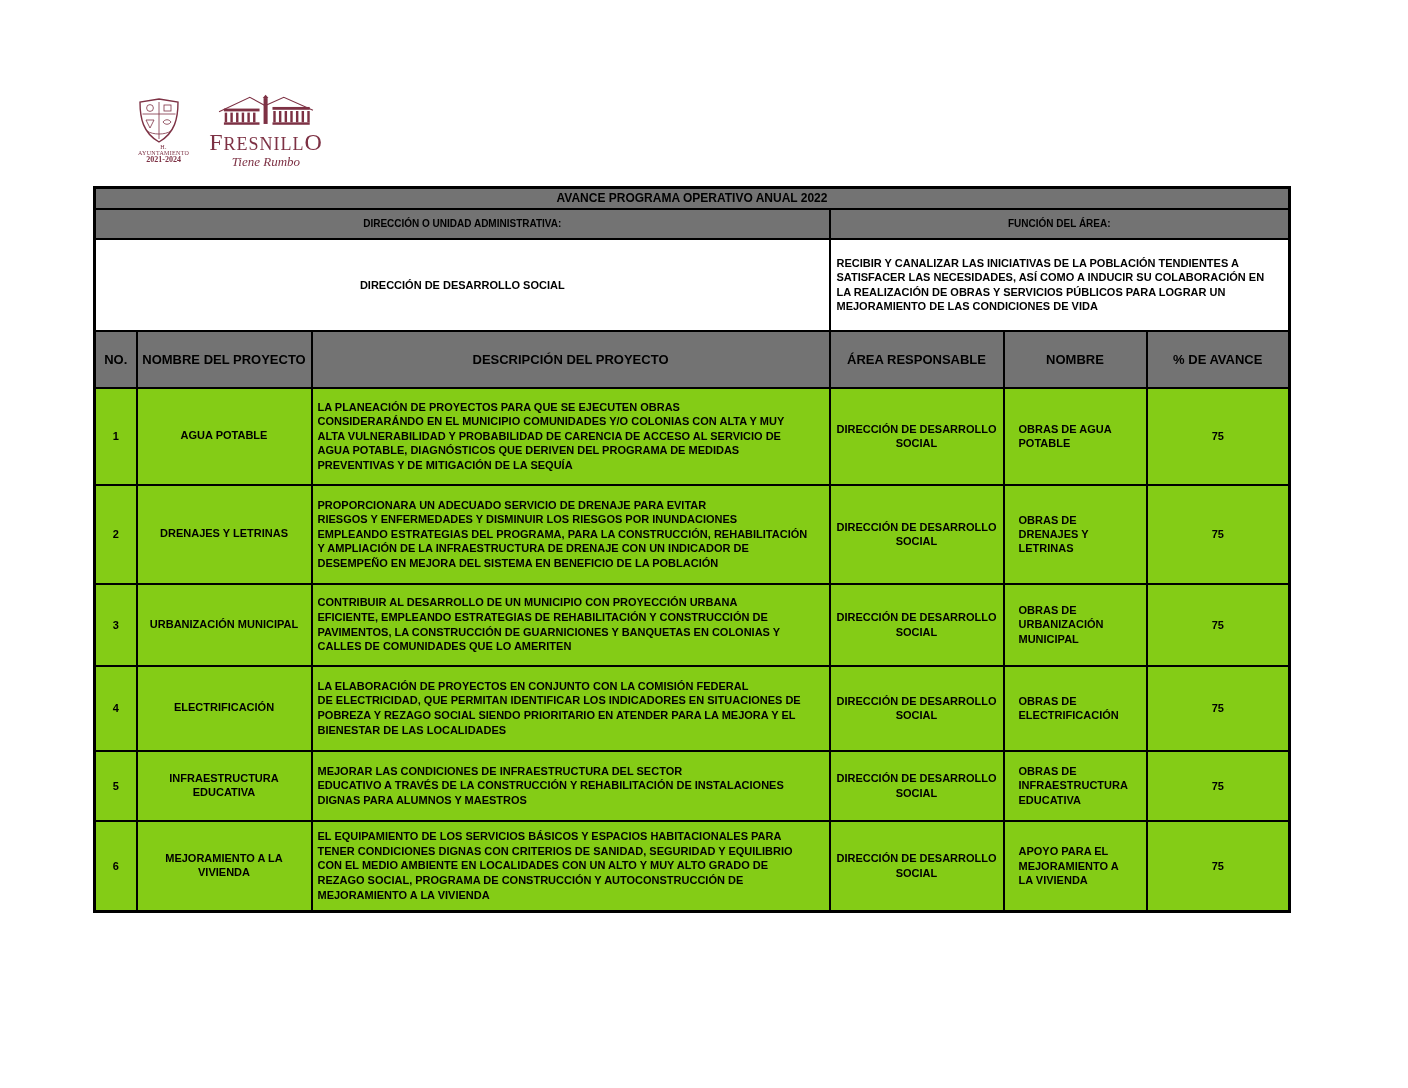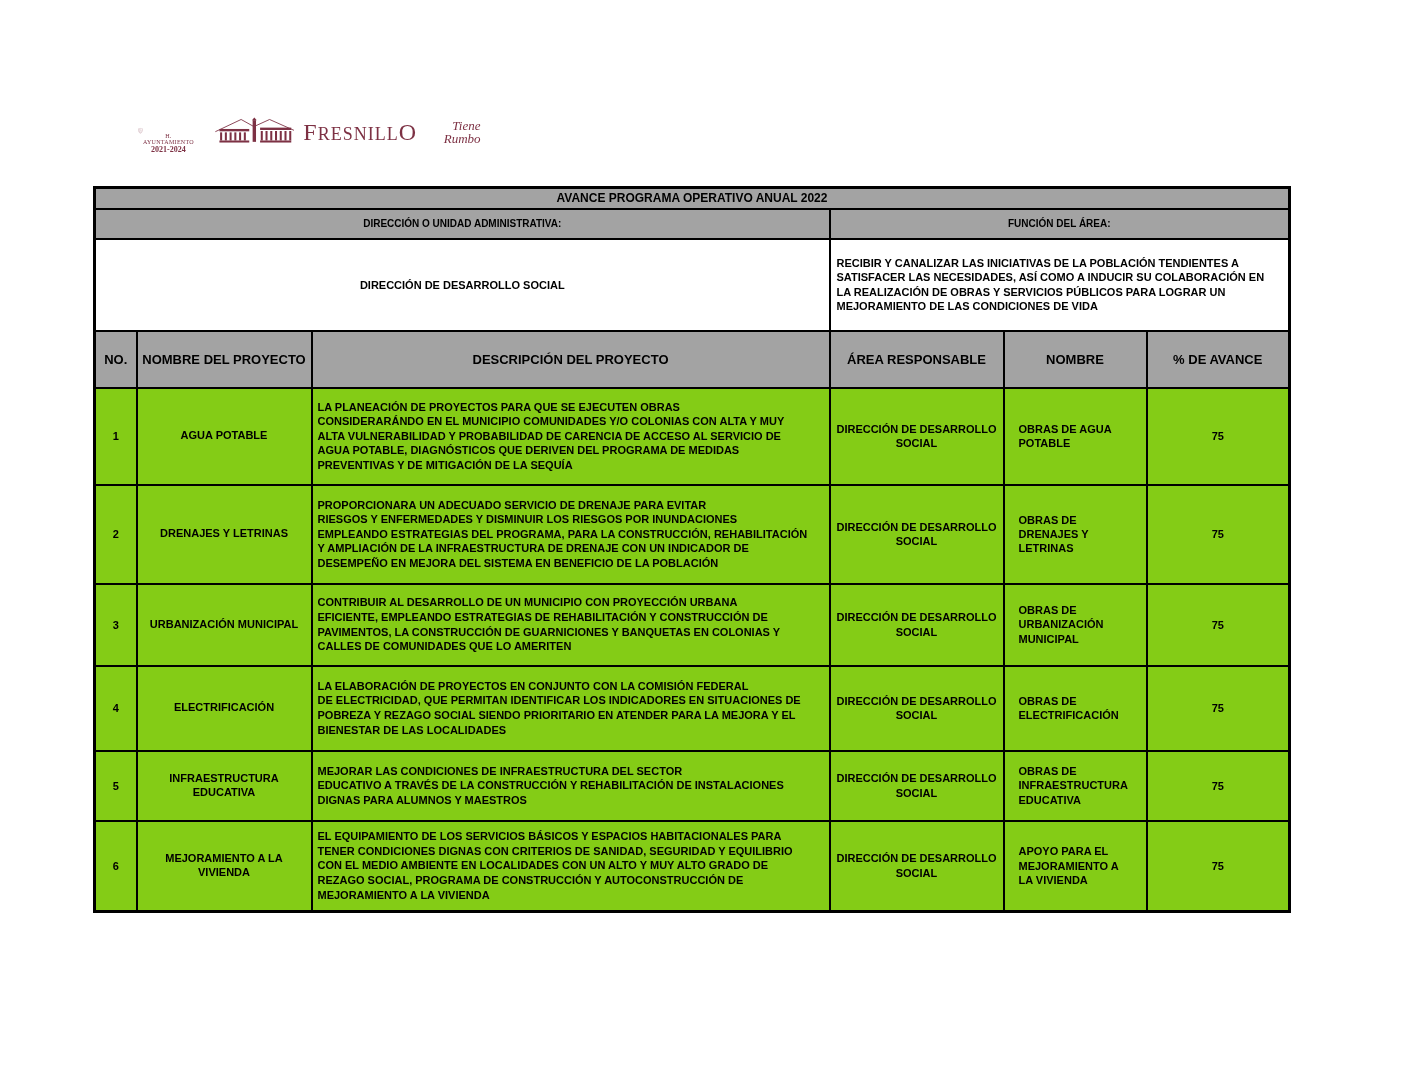--- a/index.html
+++ b/index.html
@@ -5,36 +5,36 @@
   * { margin:0; padding:0; box-sizing:border-box; }
   html,body { background:#ffffff; }
   body {
     width:1408px; height:1088px; position:relative; overflow:hidden;
     font-family:"Liberation Sans","DejaVu Sans",sans-serif;
     -webkit-font-smoothing:antialiased;
   }
 
   
   .logo { position:absolute; left:138px; top:92px; width:175px; height:78px; display:flex; align-items:center; gap:10px; }
-  .crest { display:flex; flex-direction:row; align-items:flex-end; width:56px; }
+  .crest { display:flex; flex-direction:column; align-items:flex-start; width:56px; }
   .crest-caption { text-align:center; color:#7d3144; font-family:"Liberation Serif","DejaVu Serif",serif; line-height:1.05; }
   .crest-caption .l1 { font-size:6px; letter-spacing:.3px; }
   .crest-caption .l2 { font-size:8px; font-weight:bold; }
   .logo-divider { width:1px; height:60px; background:#b9a9ad; }
-  .brand { display:flex; flex-direction:row; align-items:center;gap:8px; }
+  .brand { display:flex; flex-direction:column; align-items:center; }
   .wordmark { font-family:"Liberation Serif","DejaVu Serif",serif; color:#7d3144; font-size:18px; letter-spacing:1px; line-height:1; margin-top:2px; white-space:nowrap; }
   .wordmark .big { font-size:24px; }
   .tagline { font-family:"Liberation Serif","DejaVu Serif",serif; font-style:italic; color:#7d3144; font-size:13px; line-height:1; margin-top:1px;text-align:right; }
 
   
   .sheet { position:absolute; left:93px; top:186px; width:1195px; }
   table { border-collapse:collapse; table-layout:fixed; width:1195px; }
   td, th { border:2px solid #000; overflow:hidden; }
   .outer { border:3px solid #000; }
-  .redbar { background:#a3a3a3; color:#000; font-weight:bold; text-align:center; vertical-align:middle; }
+  .redbar { background:#737373; color:#000; font-weight:bold; text-align:center; vertical-align:middle; }
   .title-row td { height:21px; font-size:12px; }
   .period-row td { height:17px; font-size:12px; font-weight:bold; text-align:center; vertical-align:middle; background:#fff; }
   .label-row td { height:30px; font-size:10px; }
   .value-row td { height:92px; background:#fff; font-size:11px; font-weight:bold; vertical-align:middle;border-radius:11px; }
   .value-admin { text-align:center; }
   .value-func { text-align:left; padding:4px 6px; white-space:pre-line; line-height:1.3; }
   .colhdr-row td { height:57px; font-size:13px; }
   .data-row td { background:#84cc16; font-size:11px; font-weight:bold; vertical-align:middle; }
   .c-no { text-align:center; }
   .c-project { text-align:center; padding:2px 6px; line-height:1.25; }

